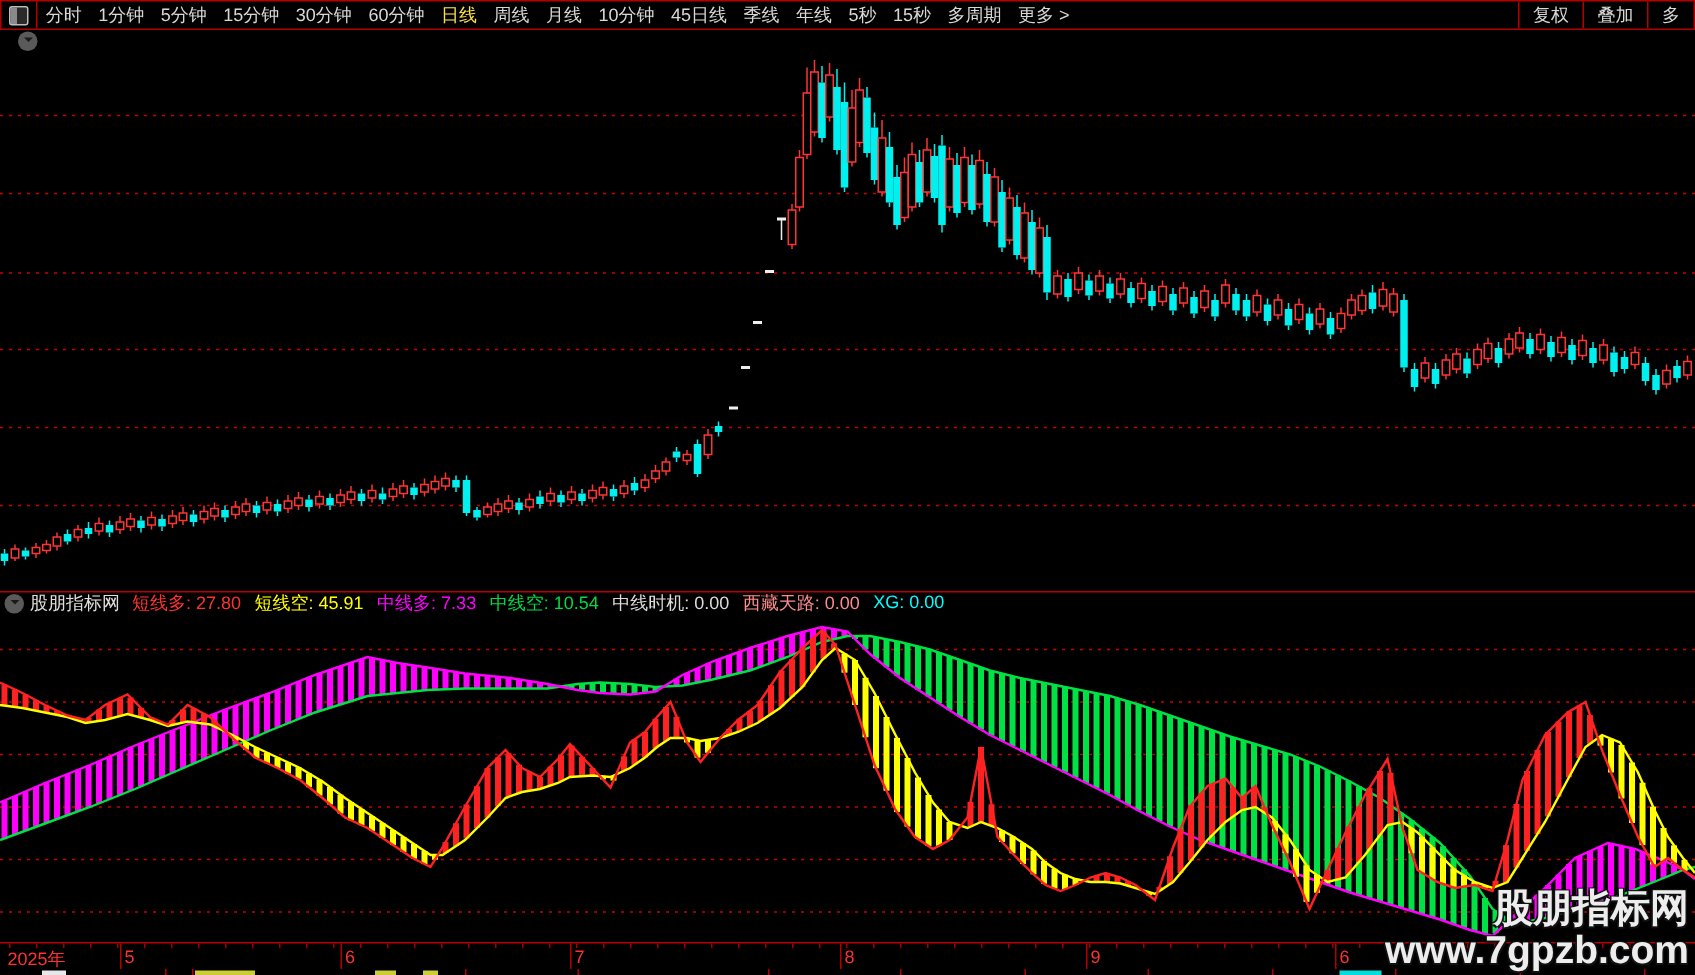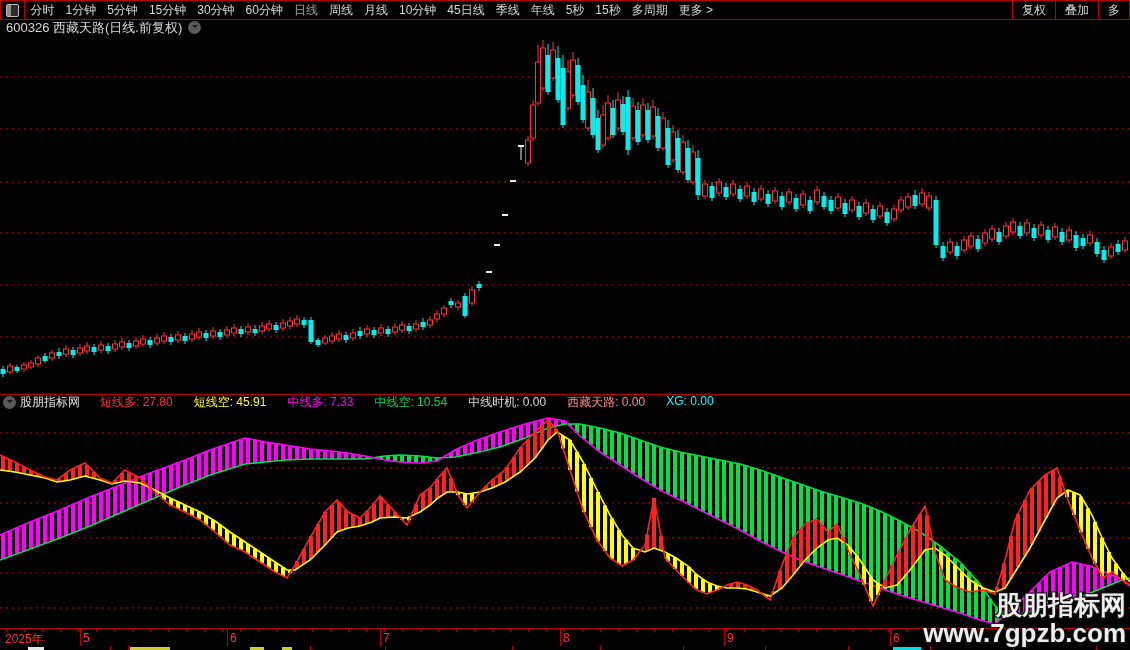--- a/index.html
+++ b/index.html
@@ -8,41 +8,41 @@
   
   .toolbar{position:absolute;left:0;top:0;width:1128px;height:18px;
     border:1px solid #b40000;background:#000;display:flex;align-items:center;
     font-size:12px;color:#d8d8d8;white-space:nowrap;overflow:hidden;}
   .tb-icon{width:23px;height:100%;border-right:1px solid #b40000;display:flex;
     align-items:center;justify-content:center;flex:0 0 auto;}
   .tb-icon .glyph{width:11px;height:11px;border:1px solid #bdbdbd;border-radius:2px;
     background:linear-gradient(to right,#8a8a8a 40%,#2a2a2a 40%);}
   .tb-items{display:flex;align-items:center;flex:0 0 auto;text-align:center;}
   .tb-item{padding:0 5.5px;cursor:default;}
-  .tb-item.active{color:#a3a3a3;}
+  .tb-item.active{color:#fde047;}
   .tb-right{margin-left:auto;display:flex;align-items:center;height:100%;flex:0 0 auto;}
   .tb-rbtn{padding:0 9px;height:100%;display:flex;align-items:center;
     border-left:1px solid #b40000;}
   
   .titlerow{position:absolute;left:0;top:20px;width:1130px;height:15px;
     display:flex;align-items:center;font-size:13px;color:#d8d8d8;padding-left:6px;}
   .drop-circle{display:inline-block;width:13px;height:13px;border-radius:50%;
     background:#5a5a5a;margin-left:6px;position:relative;}
   .drop-circle:after{content:"";position:absolute;left:3.5px;top:4px;border:3px solid transparent;
     border-top-color:#1a1a1a;}
   
   .mainchart{position:absolute;left:0;top:35px;width:1130px;height:359px;}
   .sep-line{position:absolute;left:0;top:394px;width:1130px;height:1px;background:#b40000;}
   .subchart{position:absolute;left:0;top:410px;width:1130px;height:218px;}
   
   .indrow{position:absolute;left:0;top:395px;width:1130px;height:15px;display:flex;
     align-items:center;font-size:12px;white-space:nowrap;}
   .indrow .drop-circle{margin:0 4px 0 3px;}
   .ind-src{color:#e0e0e0;margin-right:8px;}
-  .ind-field{margin-right:9px;margin-left:12px;}
+  .ind-field{margin-right:9px;}
   
   .axisrow{position:absolute;left:0;top:628px;width:1130px;height:17px;
     border-top:1px solid #b40000;border-bottom:1px solid #b40000;background:#000;
     font-size:12px;color:#ff3232;}
   .axis-label{position:absolute;top:2px;}
   .axis-vline{position:absolute;top:0;width:1px;height:17px;background:#b40000;}
   .axis-tick{position:absolute;top:0;width:1px;height:3px;background:#a00000;}
   
   .bottomstrip{position:absolute;left:0;top:646px;width:1130px;height:4px;background:#000;overflow:hidden;}
   .bs-tick{position:absolute;top:0;width:1px;height:4px;background:#b40000;}
@@ -79,21 +79,20 @@
       <span class="tb-item">更多 &gt;</span>
     </div>
   <div class="tb-right" id="tb-right">
       <span class="tb-rbtn">复权</span>
       <span class="tb-rbtn">叠加</span>
       <span class="tb-rbtn">多</span>
     </div>
 </div>
 
 <div class="titlerow">
-  <span>600326 西藏天路(日线.前复权)</span>
   <span class="drop-circle"></span>
 </div>
 
 <svg class="mainchart" id="mainchart" xmlns="http://www.w3.org/2000/svg">
     <line x1="0" y1="42" x2="1130" y2="42" stroke="#c80000" stroke-width="1" stroke-dasharray="2 4"></line>
     <line x1="0" y1="94" x2="1130" y2="94" stroke="#c80000" stroke-width="1" stroke-dasharray="2 4"></line>
     <line x1="0" y1="147" x2="1130" y2="147" stroke="#c80000" stroke-width="1" stroke-dasharray="2 4"></line>
     <line x1="0" y1="198" x2="1130" y2="198" stroke="#c80000" stroke-width="1" stroke-dasharray="2 4"></line>
     <line x1="0" y1="250" x2="1130" y2="250" stroke="#c80000" stroke-width="1" stroke-dasharray="2 4"></line>
     <line x1="0" y1="302" x2="1130" y2="302" stroke="#c80000" stroke-width="1" stroke-dasharray="2 4"></line>

